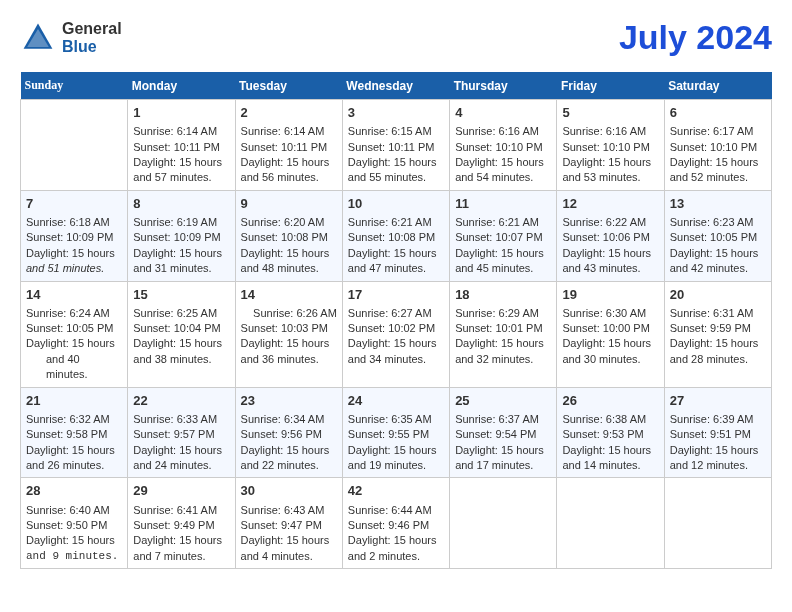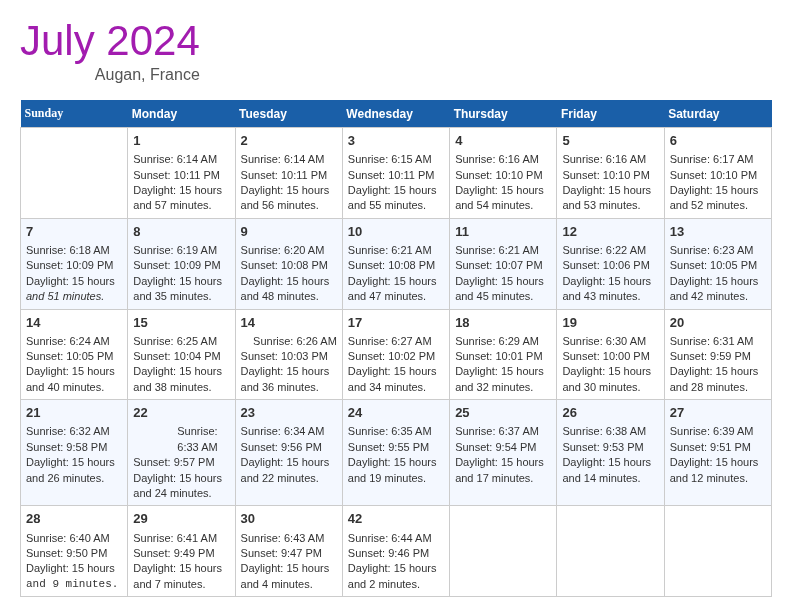--- a/index.html
+++ b/index.html
@@ -37,23 +37,23 @@
       color: #1a5fa8;
     }
     .logo-icon {
       width: 36px;
       height: 36px;
     }
     .title-area {
       text-align: right;
     }
     .month-title {
-      font-size: 42px;
-      font-weight: normal;
-      color: #a21caf;
+      font-size: 34px;
+      font-weight: bold;
+      color: #1d4ed8;
       line-height: 1;
     }
     .location {
       font-size: 16px;
       color: #555;
       margin-top: 4px;
     }
     table {
       width: 100%;
       border-collapse: collapse;
@@ -86,23 +86,32 @@
       background: #f9f9f9;
     }
     tr:nth-child(odd) td { background: #ffffff; }
     tr:nth-child(even) td { background: #f4f8ff; }
     th:first-child { border-radius: 0; font-family: Liberation Serif, serif; }
   </style>
 </head>
 <body>
 
 <div class="header">
+  <div class="logo">
+    <svg class="logo-icon" viewBox="0 0 40 40">
+      <polygon points="20,4 36,32 4,32" fill="#1a5fa8"></polygon>
+      <polygon points="20,10 32,30 8,30" fill="#fff" opacity="0.3"></polygon>
+    </svg>
+    <div class="logo-text">
+      <span class="logo-general">General</span>
+      <span class="logo-blue">Blue</span>
+    </div>
+  </div>
   <div class="title-area">
     <div class="month-title">July 2024</div>
-    <div class="location">Augan, France</div>
   </div>
 </div>
 
 <table>
   <thead>
     <tr>
     <th>Sunday</th>
         <th>Monday</th>
         <th>Tuesday</th>
         <th>Wednesday</th>
@@ -163,21 +172,21 @@
           <span style="display: block;">Sunrise: 6:18 AM</span>
           <span style="display: block;">Sunset: 10:09 PM</span>
           <span style="display: block;">Daylight: 15 hours</span>
           <span style="display: block; font-style: italic;">and 51 minutes.</span>
         </td>
         <td>
           <span class="day-num">8</span>
           <span style="display: block;">Sunrise: 6:19 AM</span>
           <span style="display: block;">Sunset: 10:09 PM</span>
           <span style="display: block;">Daylight: 15 hours</span>
-          <span style="display: block;">and 35 minutes.</span>
+          <span style="display: block;">and 31 minutes.</span>
         </td>
         <td>
           <span class="day-num">9</span>
           <span style="display: block;">Sunrise: 6:20 AM</span>
           <span style="display: block;">Sunset: 10:08 PM</span>
           <span style="display: block;">Daylight: 15 hours</span>
           <span style="display: block;">and 48 minutes.</span>
         </td>
         <td>
           <span class="day-num">10</span>
@@ -207,21 +216,21 @@
           <span style="display: block;">Daylight: 15 hours</span>
           <span style="display: block;">and 42 minutes.</span>
         </td>
       </tr>
       <tr>
         <td>
           <span class="day-num">14</span>
           <span style="display: block;">Sunrise: 6:24 AM</span>
           <span style="display: block;">Sunset: 10:05 PM</span>
           <span style="display: block;">Daylight: 15 hours</span>
-          <span style="display: block;">and 40 minutes.</span>
+          <span style="display: block; margin-left: 20px;">and 40 minutes.</span>
         </td>
         <td>
           <span class="day-num">15</span>
           <span style="display: block;">Sunrise: 6:25 AM</span>
           <span style="display: block;">Sunset: 10:04 PM</span>
           <span style="display: block;">Daylight: 15 hours</span>
           <span style="display: block;">and 38 minutes.</span>
         </td>
         <td>
           <span class="day-num">14</span>
@@ -262,21 +271,21 @@
       <tr>
         <td>
           <span class="day-num">21</span>
           <span style="display: block;">Sunrise: 6:32 AM</span>
           <span style="display: block;">Sunset: 9:58 PM</span>
           <span style="display: block;">Daylight: 15 hours</span>
           <span style="display: block;">and 26 minutes.</span>
         </td>
         <td>
           <span class="day-num">22</span>
-          <span style="display: block; margin-left: 44px;">Sunrise: 6:33 AM</span>
+          <span style="display: block;">Sunrise: 6:33 AM</span>
           <span style="display: block;">Sunset: 9:57 PM</span>
           <span style="display: block;">Daylight: 15 hours</span>
           <span style="display: block;">and 24 minutes.</span>
         </td>
         <td>
           <span class="day-num">23</span>
           <span style="display: block;">Sunrise: 6:34 AM</span>
           <span style="display: block;">Sunset: 9:56 PM</span>
           <span style="display: block;">Daylight: 15 hours</span>
           <span style="display: block;">and 22 minutes.</span>

